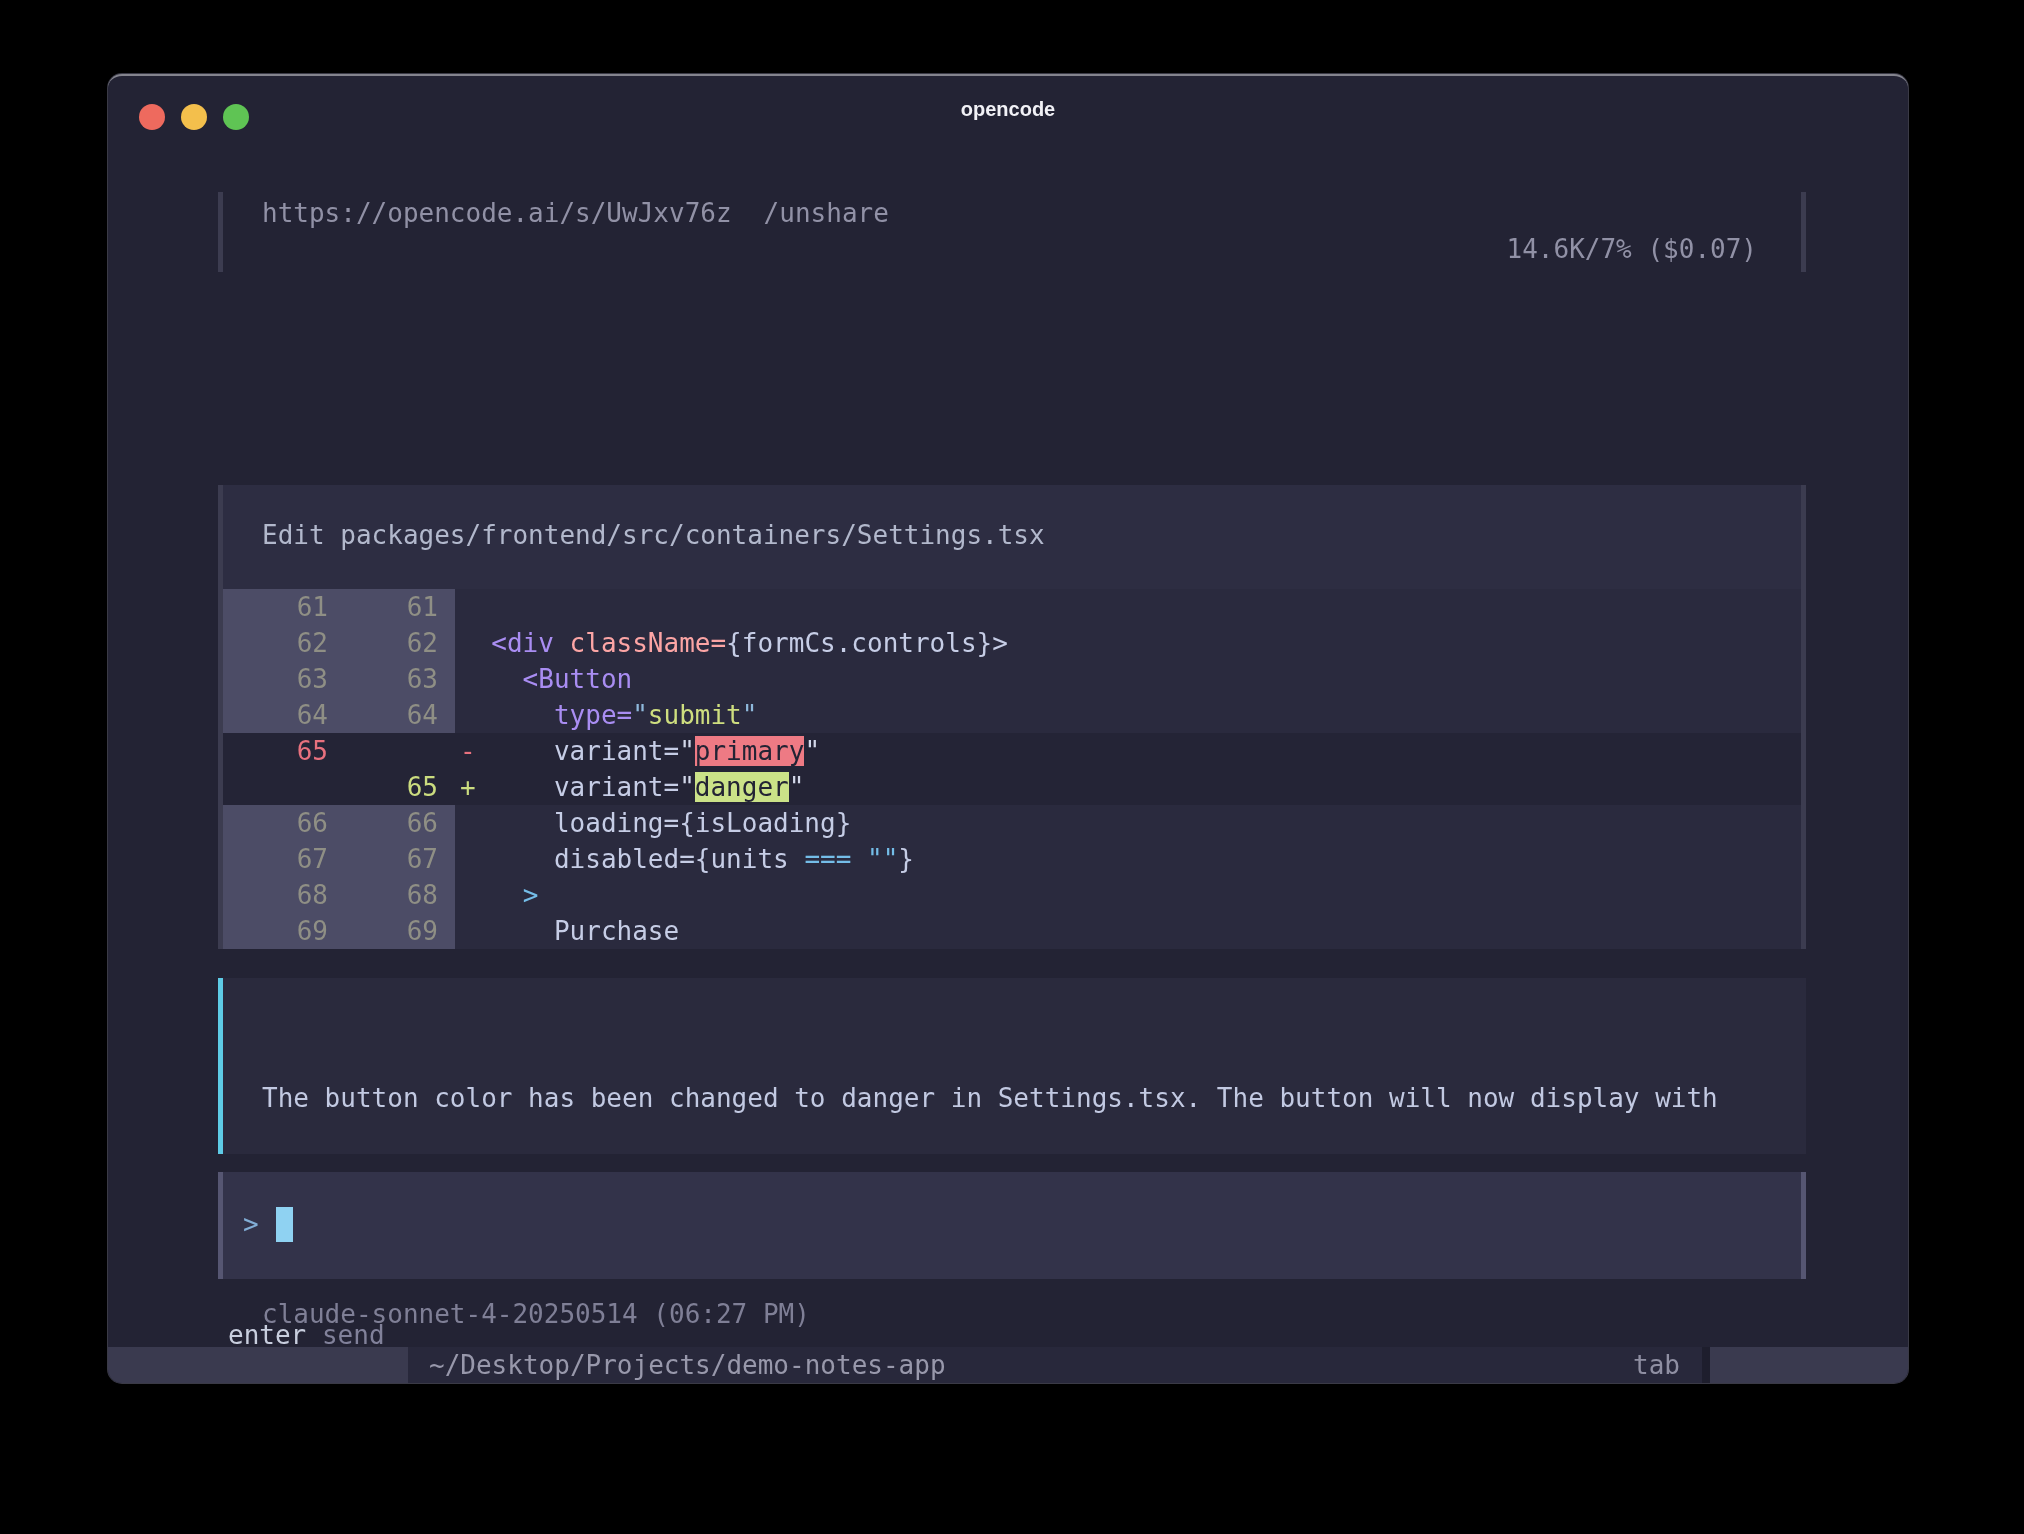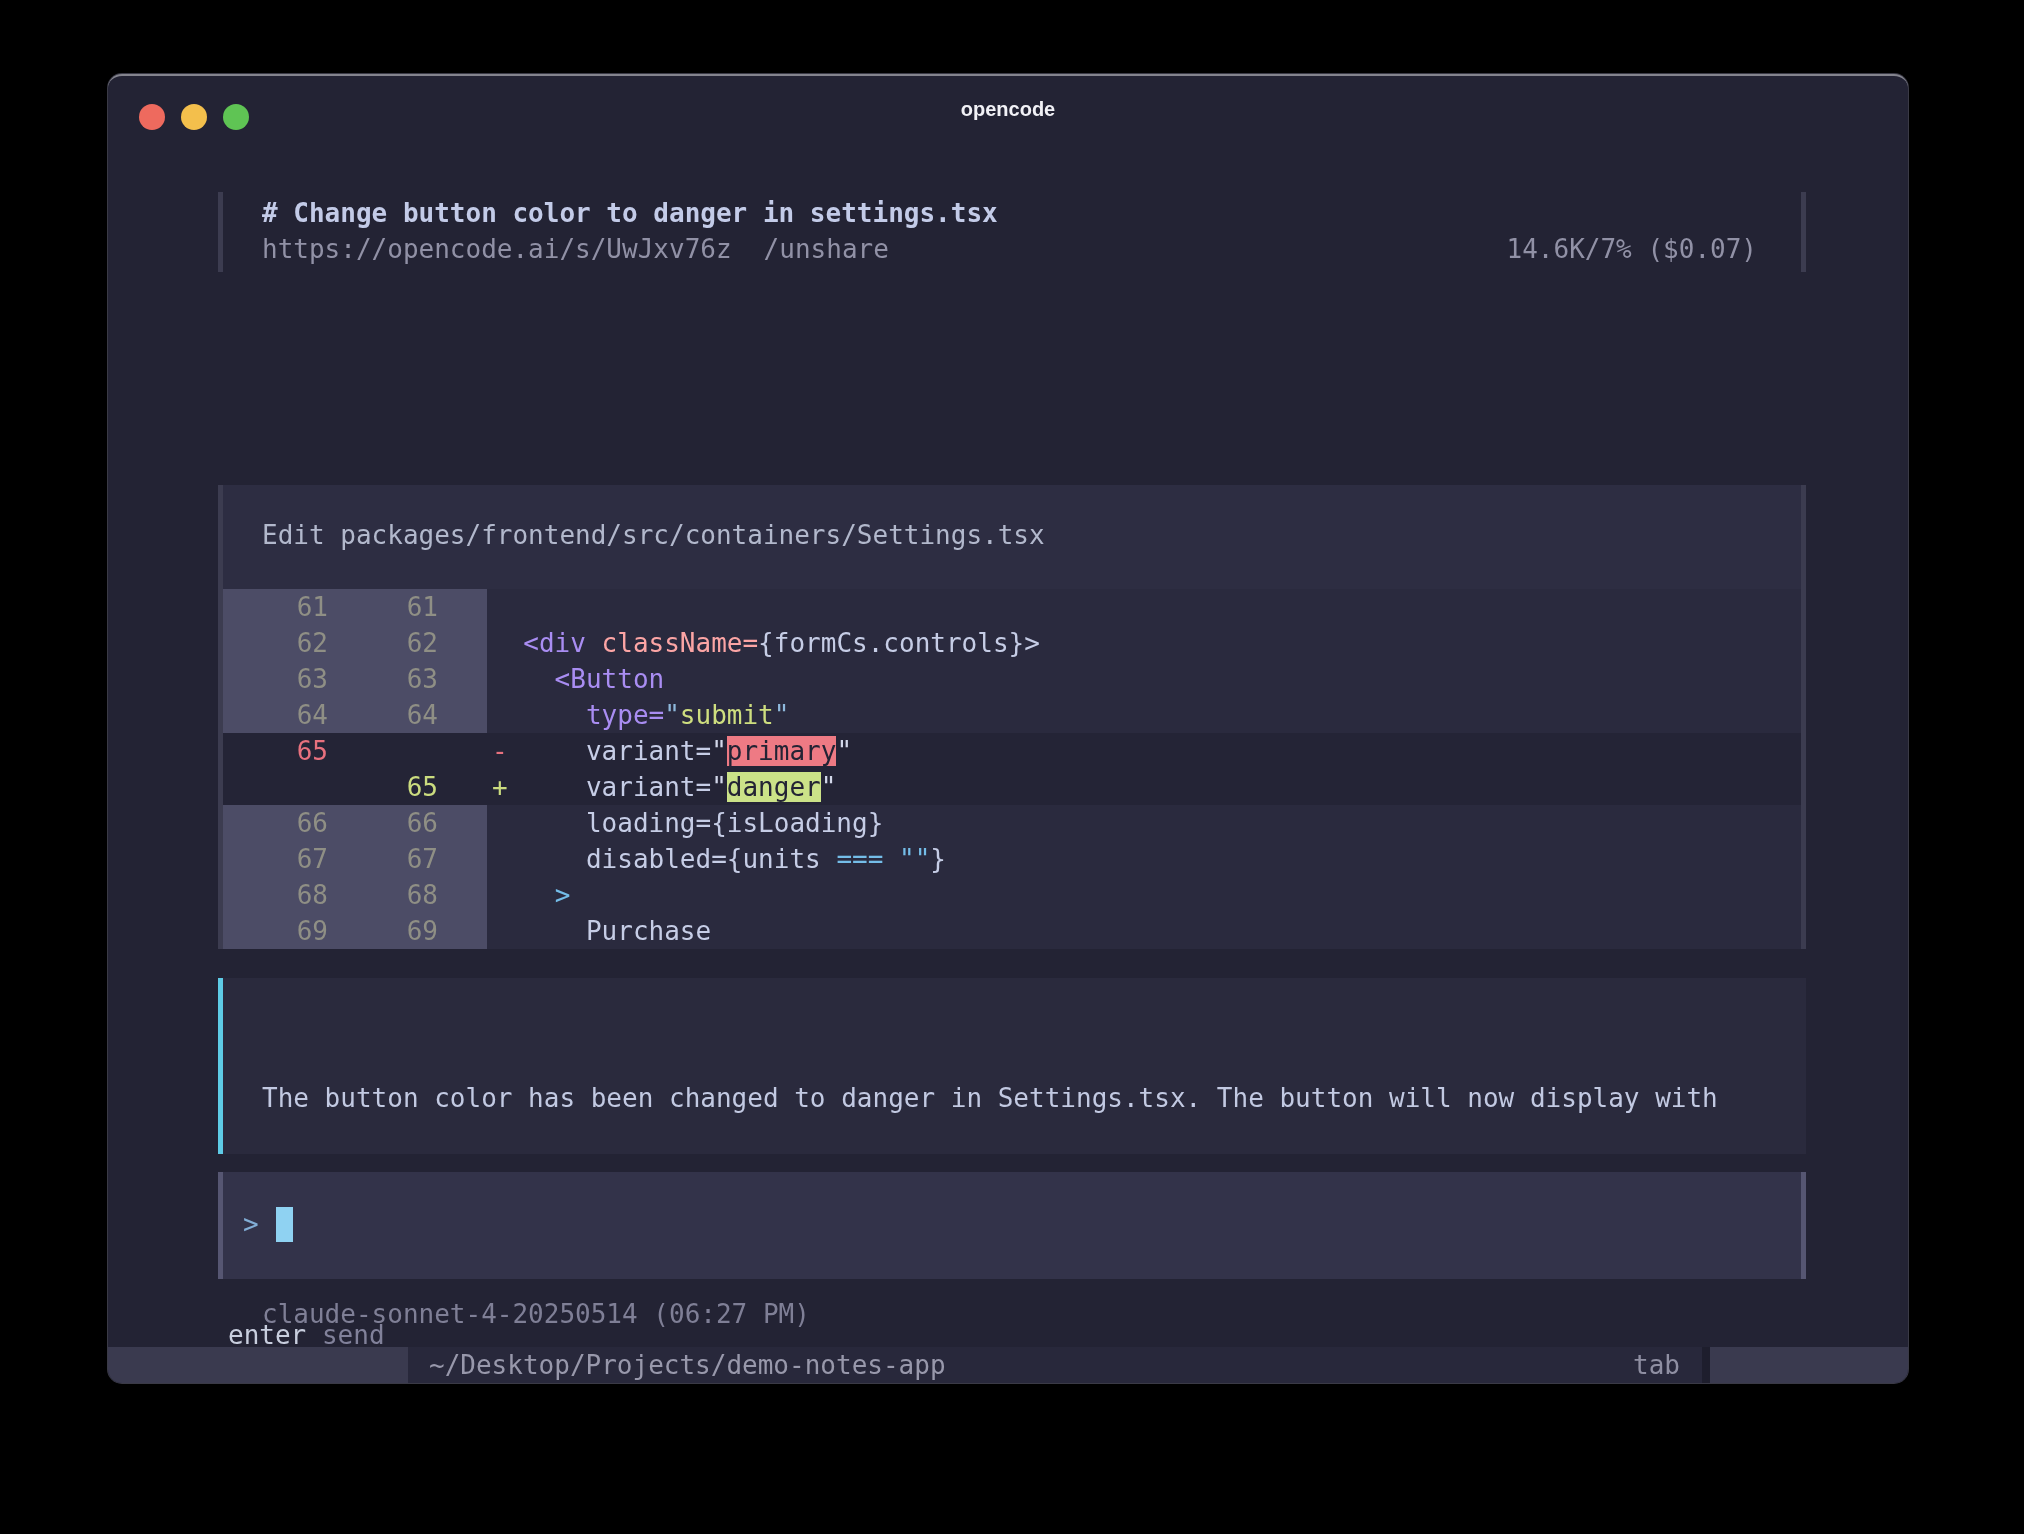--- a/index.html
+++ b/index.html
@@ -47,21 +47,21 @@
   
   .edit-card {
     top:409px; height:464px;
     border-left:5px solid #3c3c50; border-right:5px solid #3c3c50;
   }
   .edit-header {
     height:104px; background:#2d2d42; padding:32px 0 0 39px;
     color:#b2b8cc; white-space:pre;
   }
   .diff-row { display:flex; height:36px; }
-  .gut { display:flex; width:264px; flex:none; }
+  .gut { display:flex; width:232px; flex:none; }
   .g1 { width:118px; text-align:right; padding-right:13px; color:#8f8f85; }
   .g2 { width:114px; text-align:right; padding-right:17px; color:#8f8f85; }
   .code { flex:1; position:relative; padding-left:5px; white-space:pre; color:#c6cde6; }
   .diff-row.ctx .gut  { background:#4c4c66; }
   .diff-row.ctx .code { background:#2a2a3e; }
   .diff-row.del, .diff-row.add { background:#242436; }
   .diff-row.del .g1 { color:#e8717e; }
   .diff-row.add .g2 { color:#cbdc7f; }
   .marker { position:absolute; left:5px; top:0; }
   .del .marker { color:#e8717e; }
@@ -113,21 +113,20 @@
 <div class="window">
 
   <div class="titlebar">
     <span class="light red"></span>
     <span class="light yellow"></span>
     <span class="light green"></span>
     <div class="win-title">opencode</div>
   </div>
 
   <div class="block session-header">
-    <div class="session-title"># Change button color to danger in settings.tsx</div>
     <div class="session-sub">
       <span class="share-url">https://opencode.ai/s/UwJxv76z</span>
       <span class="unshare">/unshare</span>
     </div>
     <div class="stats">14.6K/7% ($0.07)</div>
   </div>
 
 
   <div class="block edit-card">
     <div class="edit-header">Edit packages/frontend/src/containers/Settings.tsx</div>

